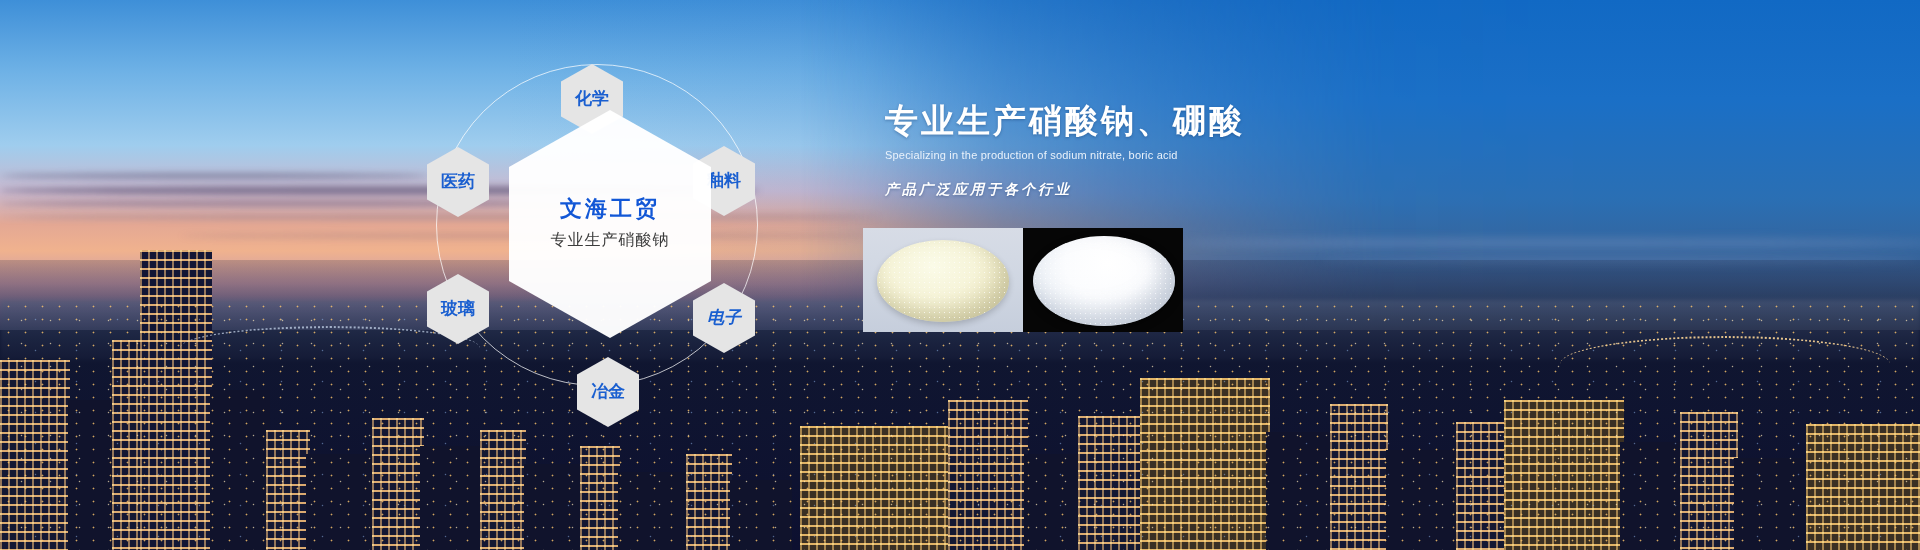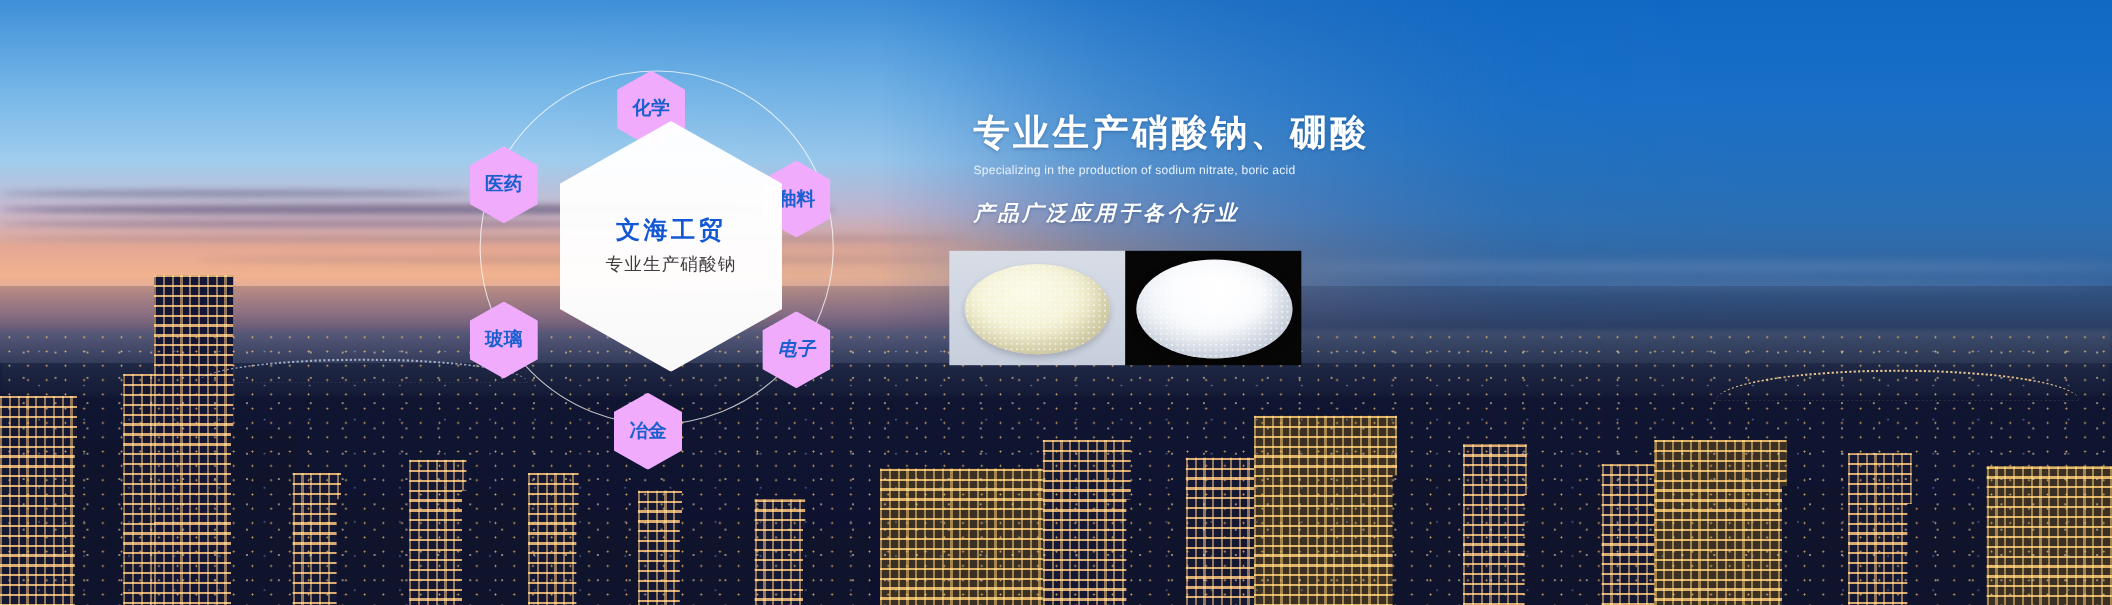--- a/index.html
+++ b/index.html
@@ -100,21 +100,21 @@
   }
 
   
   .diagram{position:absolute;left:400px;top:20px;width:420px;height:460px;}
   .ring{
     position:absolute;left:36px;top:44px;width:320px;height:320px;
     border:1.6px solid rgba(255,255,255,0.72);border-radius:50%;
   }
   .hex{
     position:absolute;
-    background:#f0abfc;
+    background:#e5e5e5;
     clip-path:polygon(50% 0%,100% 25%,100% 75%,50% 100%,0% 75%,0% 25%);
     display:flex;flex-direction:column;align-items:center;justify-content:center;
     box-sizing:border-box;
   }
   .hex.small{width:62px;height:70px;}
   .hex.small span{
     color:#1a5fd0;font-weight:bold;font-size:17px;letter-spacing:0px;
     line-height:1.05;white-space:nowrap;
   }
   .hex.center{
@@ -125,37 +125,37 @@
     color:#1257d6;font-weight:bold;font-size:22px;letter-spacing:3px;
     line-height:1.1;margin-bottom:9px;white-space:nowrap;
   }
   .hex.center .sub{
     color:#3c3c3c;font-size:16px;letter-spacing:1px;white-space:nowrap;
   }
   
   .hex-chem {left:161px;top:44px;}
   .hex-glaze{left:293px;top:126px;font-family:Liberation Serif, serif;}
   .hex-elec {left:293px;top:263px;font-style:italic;}
-  .hex-metal{left:158px;top:337px;}
+  .hex-metal{left:177px;top:337px;}
   .hex-glass{left:27px;top:254px;}
-  .hex-pharm{left:27px;top:113px;}
+  .hex-pharm{left:27px;top:127px;}
 
   
   .copy{position:absolute;left:865px;top:100px;width:640px;margin-left:20px;}
   .headline{
     color:#ffffff;font-size:33px;font-weight:bold;letter-spacing:3px;
     line-height:1.25;margin:0 0 8px 0;white-space:nowrap;
     text-shadow:0 1px 3px rgba(10,40,90,0.35);
   }
   .subline{
     color:#e9f2fb;font-size:11px;letter-spacing:0.2px;margin:0 0 20px 0;
     white-space:nowrap;font-weight:normal;
   }
   .tagline{
-    color:#ffffff;font-size:19px;letter-spacing:3px;margin:0;white-space:nowrap;
+    color:#ffffff;font-size:14px;letter-spacing:3px;margin:0;white-space:nowrap;
     font-family:"Liberation Serif","DejaVu Serif",serif;
     font-style:italic;font-weight:bold;
     text-shadow:0 1px 3px rgba(10,40,90,0.35);
   }
 
   
   .photos{position:absolute;left:863px;top:228px;width:360px;height:108px;}
   .photo{position:absolute;top:0;width:160px;height:104px;overflow:hidden;}
   .photo.one{left:0;background:linear-gradient(to bottom,#d7dce6 0%,#cfd6e2 55%,#c6cedc 100%);}
   .photo.two{left:160px;background:#060606;}

